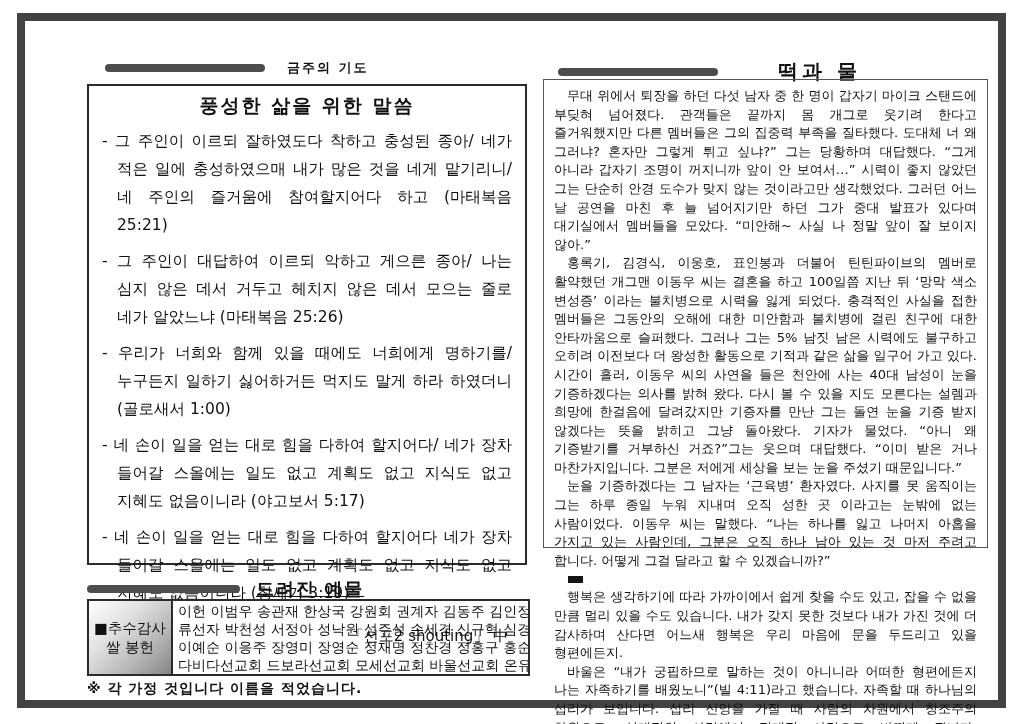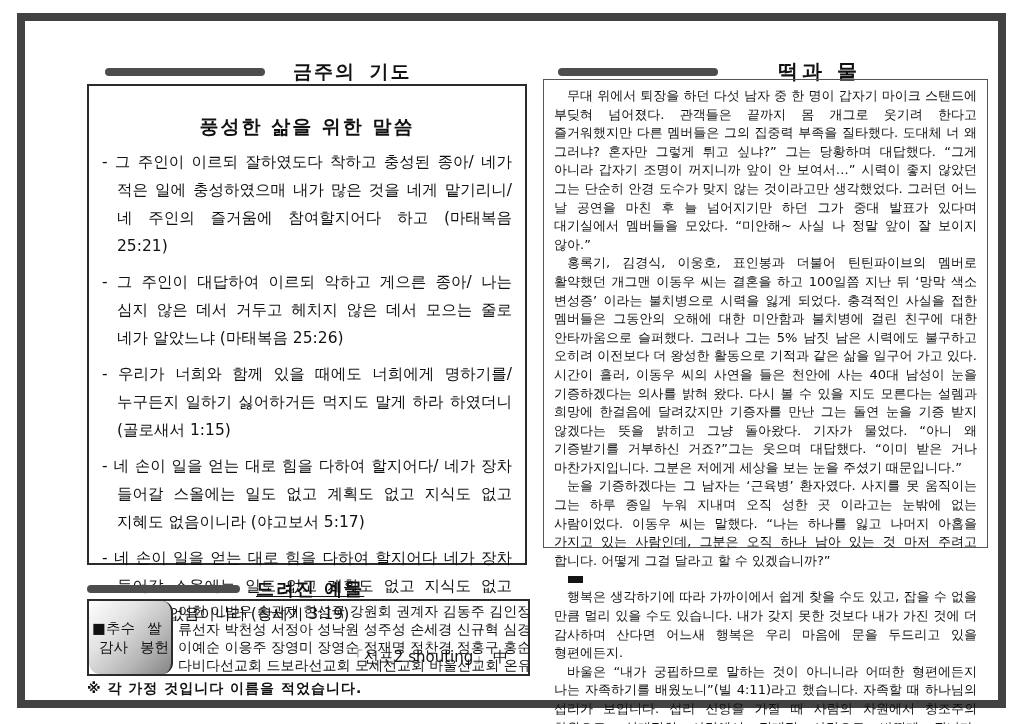--- a/index.html
+++ b/index.html
@@ -10,46 +10,46 @@
   .frame {
     position:absolute; left:17px; top:13px; width:989px; height:695px;
     border:8px solid #424242; box-sizing:border-box; background:#ffffff;
   }
   .sec-header { position:absolute; display:flex; align-items:center; }
   .pill { display:inline-block; height:8px; border-radius:5px; background:#4d4d4d; }
   .pill.w160 { width:160px; }
   .pill.w150 { width:153px; }
   .sec-title { font-weight:bold; letter-spacing:2px; white-space:nowrap; }
   .hdr-prayer { left:80px; top:38px; }
-  .hdr-prayer .sec-title { margin-left:28px; font-size:19px;font-family:Liberation Mono, monospace; }
+  .hdr-prayer .sec-title { margin-left:22px; font-size:13px; }
   .hdr-offering { left:62px; top:556px;text-decoration:underline; }
   .hdr-offering .sec-title { margin-left:16px; font-size:18px; }
   .hdr-story { left:533px; top:37px; }
   .hdr-story .sec-title { margin-left:60px; font-size:20px; letter-spacing:4px; }
 
   .verse-box {
     position:absolute; left:62px; top:63px; width:440px; height:481px;
-    border:2px solid #2b2b2b; box-sizing:border-box; padding:24px 13px 6px 13px;
+    border:2px solid #2b2b2b; box-sizing:border-box; padding:3px 13px 6px 13px;
   }
   .verse-box .box-title { text-align:center; font-weight:bold; font-size:19px; letter-spacing:2px; margin:4px 0 8px 0; }
   .verse {
     margin:8px 0 0 0; font-size:15.5px; line-height:28px; text-align:justify;
     word-break:keep-all; padding-left:15px; text-indent:-15px;
   }
   .attribution { text-align:right; font-size:15px; margin-top:20px; padding-right:4px; }
 
   .offering-table {
     position:absolute; left:62px; top:578px; width:443px; height:77px;
     border:2px solid #2b2b2b; box-sizing:border-box; display:flex;
   }
   .label-cell {
     width:84px; flex:0 0 84px; border-right:2px solid #2b2b2b; box-sizing:border-box;
     background:linear-gradient(135deg,#fefefe 0%,#e2e2e2 35%,#b5b5b5 70%,#848484 100%);
-    display:flex; justify-content:center; align-items:center;
-    font-family:"DejaVu Serif", serif; font-size:14.5px; line-height:19px; text-align:center;border-radius:11px;
+    display:flex; flex-direction:column; justify-content:center; align-items:center;
+    font-family:"DejaVu Serif", serif; font-size:14.5px; line-height:19px; 
   }
   .names-cell { flex:1; padding:1px 5px 0 5px; overflow:hidden; }
   .names-row { font-size:14px; line-height:18px; text-align:justify; text-align-last:justify; word-break:keep-all; white-space:nowrap; }
   .footnote { position:absolute; left:62px; top:659px; font-weight:bold; font-size:14px; letter-spacing:1px; }
 
   .story-box {
     position:absolute; left:518px; top:58px; width:445px; height:469px;
     border:1px solid #555; box-sizing:border-box; padding:7px 10px 4px 10px;
   }
   .story-box p {
@@ -66,21 +66,21 @@
 
     <div class="sec-header hdr-prayer">
       <span class="pill w160"></span>
       <span class="sec-title">금주의 기도</span>
     </div>
 
     <div class="verse-box">
       <div class="box-title">풍성한 삶을 위한 말씀</div>
       <p class="verse">- 그 주인이 이르되 잘하였도다 착하고 충성된 종아/ 네가 적은 일에 충성하였으매 내가 많은 것을 네게 맡기리니/ 네 주인의 즐거움에 참여할지어다 하고 (마태복음 25:21)</p>
       <p class="verse">- 그 주인이 대답하여 이르되 악하고 게으른 종아/ 나는 심지 않은 데서 거두고 헤치지 않은 데서 모으는 줄로 네가 알았느냐 (마태복음 25:26)</p>
-      <p class="verse">- 우리가 너희와 함께 있을 때에도 너희에게 명하기를/ 누구든지 일하기 싫어하거든 먹지도 말게 하라 하였더니 (골로새서 1:15)</p>
+      <p class="verse">- 우리가 너희와 함께 있을 때에도 너희에게 명하기를/ 누구든지 일하기 싫어하거든 먹지도 말게 하라 하였더니 (골로새서 1:00)</p>
       <p class="verse">- 네 손이 일을 얻는 대로 힘을 다하여 할지어다/ 네가 장차 들어갈 스올에는 일도 없고 계획도 없고 지식도 없고 지혜도 없음이니라 (야고보서 5:17)</p>
       <p class="verse">- 네 손이 일을 얻는 대로 힘을 다하여 할지어다 네가 장차 들어갈 스올에는 일도 없고 계획도 없고 지식도 없고 지혜도 없음이니라 (창세기 3:19)</p>
       <div class="attribution">「선포2 shouting」 中</div>
     </div>
 
     <div class="sec-header hdr-offering">
       <span class="pill w150"></span>
       <span class="sec-title">드려진 예물</span>
     </div>
 

